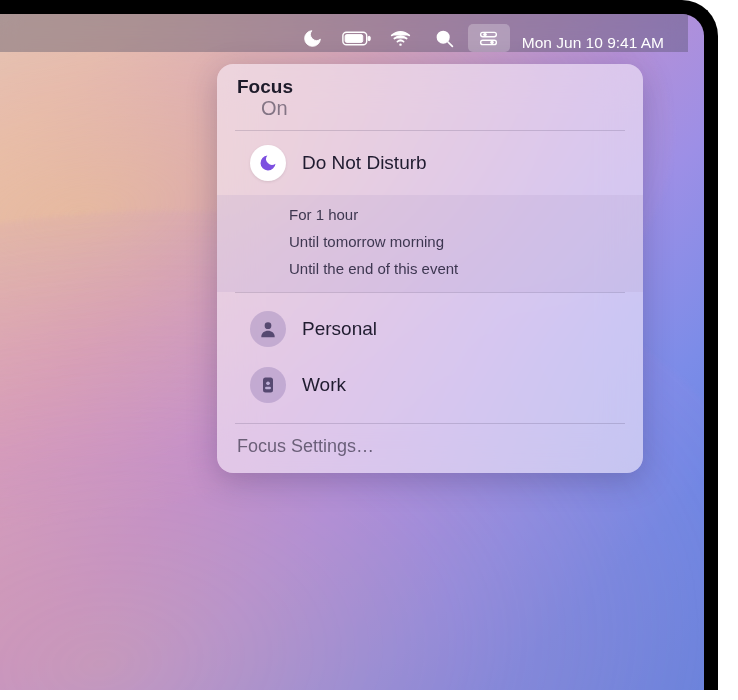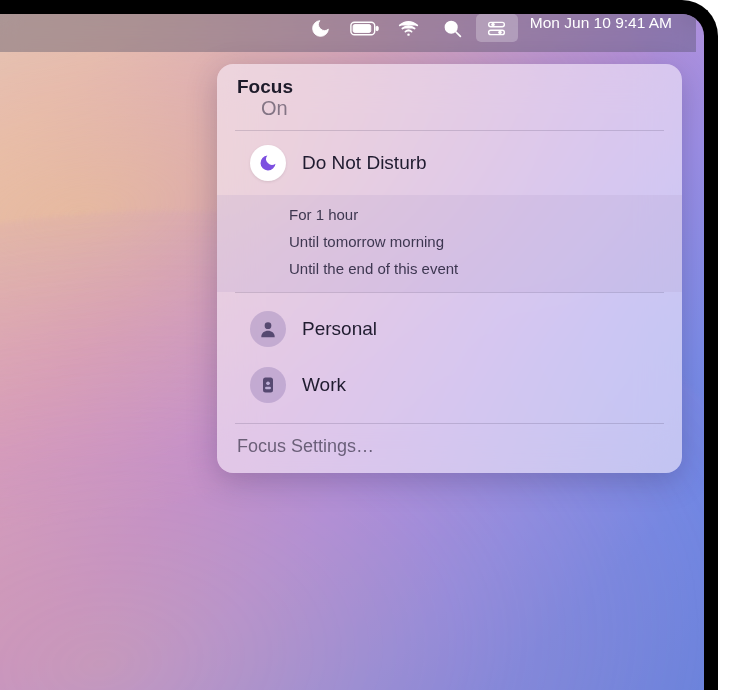--- a/index.html
+++ b/index.html
@@ -67,25 +67,25 @@
         rgba(180,130,220,0.1) 65%,
         rgba(120,130,230,0) 85%);
       transform: rotate(-6deg);
     }
 
     
     .menubar {
       position: absolute;
       top: 0;
       left: 0;
-      right: 8px;
+      right: 16px;
       height: 38px;
       background: rgba(80, 75, 100, 0.38);
       display: flex;
-      align-items: flex-start;
+      align-items: flex-end;
       justify-content: flex-end;
       padding-right: 18px;
       gap: 2px;
       backdrop-filter: blur(10px);
     }
 
     .mb-item {
       width: 42px;
       height: 28px;
       display: flex;
@@ -111,21 +111,21 @@
       font-size: 15.5px;
       font-weight: 500;
       white-space: nowrap;
     }
 
     
     .focus-panel {
       position: absolute;
       top: 50px;
       left: 217px;
-      width: 465px;
+      width: 426px;
       border-radius: 16px;
       background: rgba(248, 240, 252, 0.58);
       backdrop-filter: blur(20px);
       box-shadow: 0 8px 30px rgba(40,30,70,0.25);
       overflow: hidden;
       color: #2e2a3a;
     }
 
     .panel-header {
       padding: 12px 20px 10px 20px;

